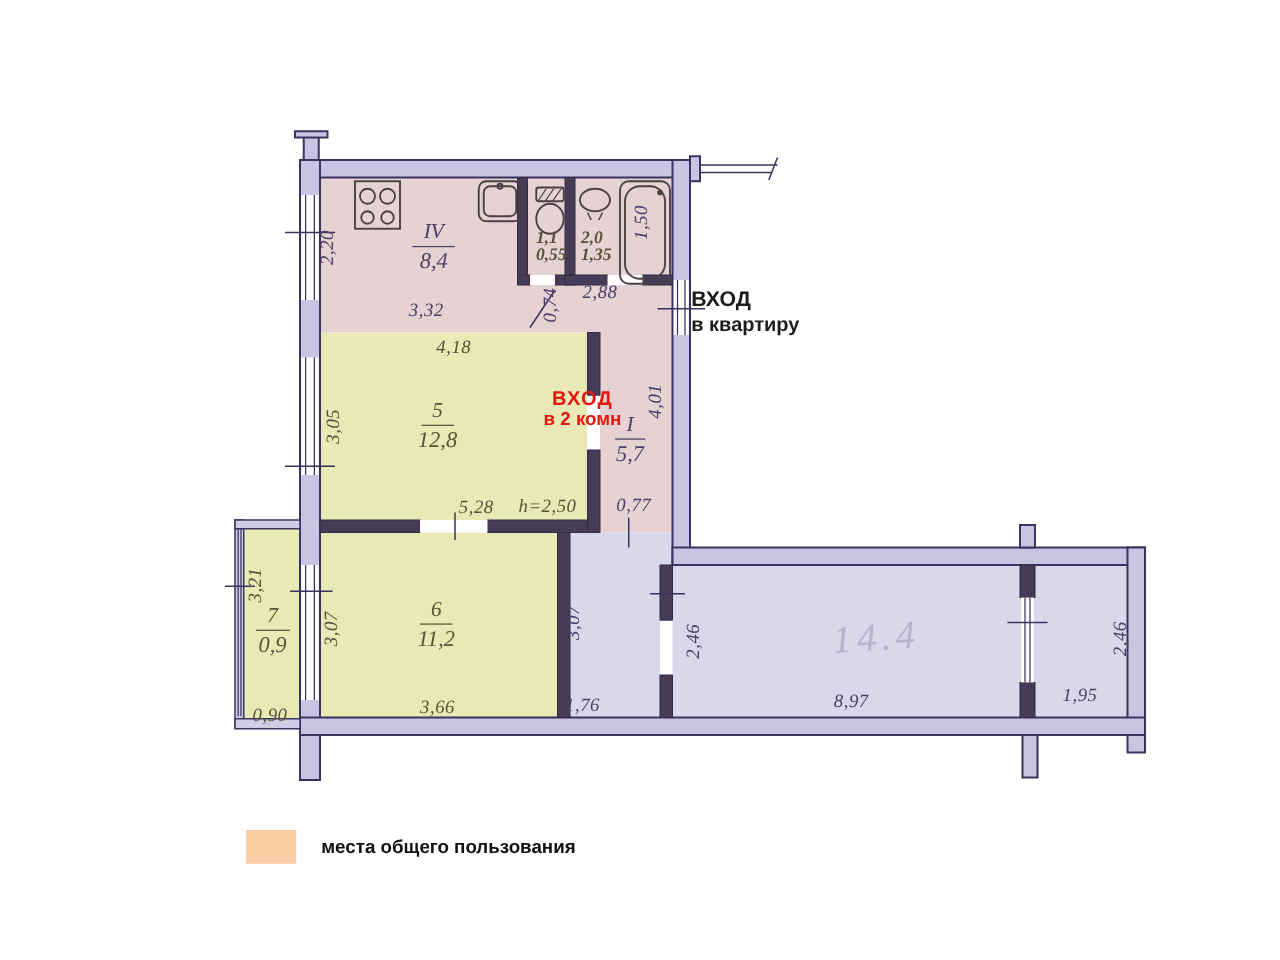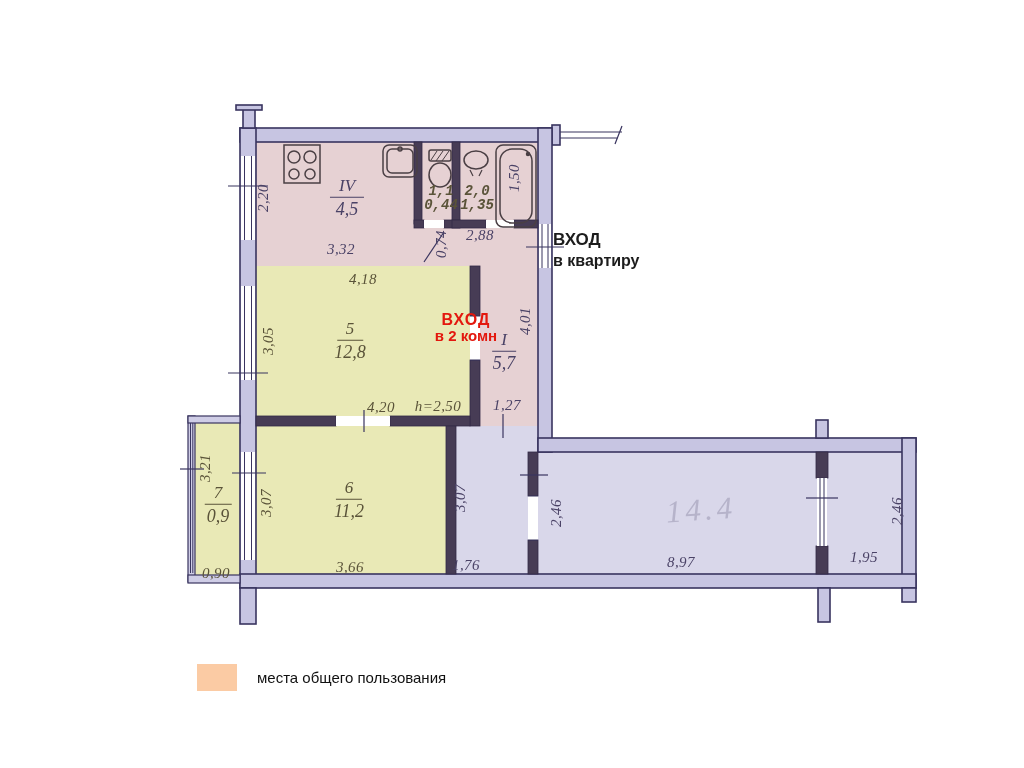--- a/index.html
+++ b/index.html
@@ -9,38 +9,38 @@
 
   
   .lbl{position:absolute;transform:translate(-50%,-50%);white-space:nowrap;
        font-family:"Liberation Serif",serif;font-style:italic;color:#4a4266;}
   .dim{font-size:15px;letter-spacing:.4px;}
   .v{transform:translate(-50%,-50%) rotate(-90deg);}
   .olive{color:#5a5339;}
   .rlabel{text-align:center;font-size:17px;line-height:1.1;}
   .rnum{display:inline-block;border-bottom:1.6px solid currentColor;padding:0 9px 1px;}
   .rarea{padding-top:2px;font-size:18px;}
-  .stack{text-align:center;font-size:14px;line-height:14px;font-weight:bold;font-family:Liberation Mono, monospace;}
+  .stack{text-align:left;font-size:14px;line-height:14px;font-weight:bold;}
   .handwritten{font-size:31px;color:#b6b3ca;transform:translate(-50%,-50%) rotate(-4deg);
                letter-spacing:4px;}
 
   
   .entrance-black{position:absolute;left:553px;top:201px;color:#1c1c1c;
        font-weight:bold;line-height:21px;font-size:16px;}
   .entrance-black .l1{font-size:17px;}
   .entrance-red{position:absolute;left:466px;top:300px;transform:translate(-50%,-50%);
        color:#e3180e;font-weight:bold;text-align:center;line-height:16px;font-size:15px;}
   .entrance-red .l1{font-size:16px;letter-spacing:1px;}
 
   
   .legend-row{position:absolute;left:197px;display:flex;align-items:center;}
   .swatch{width:40px;flex:0 0 40px;}
   .swatch-common{height:27px;background:#fbcba4;}
   .swatch-rooms{height:33px;background:#c9c6a0;}
-  .legend-label{margin-left:20px;font-weight:normal;font-size:15px;color:#111;}
+  .legend-label{margin-left:20px;font-weight:bold;font-size:15px;color:#111;}
 </style>
 </head>
 <body>
 
 <div class="stage">
 
   <svg class="plan-svg" width="1024" height="768" viewBox="0 0 1024 768">
 
     <g>
       <path d="M256 114 H538 V398 H480 V238 H256 Z" fill="#e6d1d3"></path>
@@ -188,61 +188,61 @@
       <rect x="800" y="754" width="8" height="11" rx="1"></rect>
         <rect x="930" y="756" width="26" height="9" rx="2"></rect>
       <rect x="965" y="752" width="8" height="9" rx="1"></rect>
         <rect x="988" y="746" width="14" height="19" rx="2"></rect>
       <rect x="1006" y="756" width="12" height="9" rx="1"></rect>
     </g>
   </svg>
 
   <div class="lbl rlabel" style="left:347px;top:170px">
     <div class="rnum">IV</div>
-    <div class="rarea">4,5</div>
+    <div class="rarea">8,4</div>
   </div>
   <div class="lbl rlabel olive" style="left:350px;top:313px">
     <div class="rnum">5</div>
     <div class="rarea">12,8</div>
   </div>
   <div class="lbl rlabel" style="left:504px;top:324px">
     <div class="rnum">I</div>
     <div class="rarea">5,7</div>
   </div>
   <div class="lbl rlabel olive" style="left:349px;top:472px">
     <div class="rnum">6</div>
     <div class="rarea">11,2</div>
   </div>
   <div class="lbl rlabel olive" style="left:218px;top:477px">
     <div class="rnum">7</div>
     <div class="rarea">0,9</div>
   </div>
 
   <div class="lbl stack olive" style="left:441px;top:170px">
     <div>1,1</div>
-    <div>0,44</div>
+    <div>0,55</div>
   </div>
   <div class="lbl stack olive" style="left:477px;top:170px">
     <div>2,0</div>
     <div>1,35</div>
   </div>
 
   <div class="lbl handwritten" style="left:701px;top:482px">14.4</div>
 
   <div class="lbl dim v" style="left:263px;top:170px">2,20</div>
   <div class="lbl dim" style="left:341px;top:221px">3,32</div>
   <div class="lbl dim v" style="left:441px;top:216px">0,74</div>
   <div class="lbl dim" style="left:480px;top:207px">2,88</div>
   <div class="lbl dim v" style="left:514px;top:150px">1,50</div>
   <div class="lbl dim olive" style="left:363px;top:251px">4,18</div>
   <div class="lbl dim v olive" style="left:268px;top:313px">3,05</div>
-  <div class="lbl dim olive" style="left:381px;top:379px">4,20</div>
+  <div class="lbl dim olive" style="left:381px;top:379px">5,28</div>
   <div class="lbl dim olive" style="left:438px;top:378px">h=2,50</div>
   <div class="lbl dim v" style="left:525px;top:293px">4,01</div>
-  <div class="lbl dim" style="left:507px;top:377px">1,27</div>
+  <div class="lbl dim" style="left:507px;top:377px">0,77</div>
   <div class="lbl dim v olive" style="left:266px;top:475px">3,07</div>
   <div class="lbl dim olive" style="left:350px;top:539px">3,66</div>
   <div class="lbl dim v olive" style="left:205px;top:440px">3,21</div>
   <div class="lbl dim olive" style="left:216px;top:545px">0,90</div>
   <div class="lbl dim v" style="left:460px;top:470px">3,07</div>
   <div class="lbl dim" style="left:466px;top:537px">1,76</div>
   <div class="lbl dim v" style="left:556px;top:485px">2,46</div>
   <div class="lbl dim" style="left:681px;top:534px">8,97</div>
   <div class="lbl dim" style="left:864px;top:529px">1,95</div>
   <div class="lbl dim v" style="left:897px;top:483px">2,46</div>

